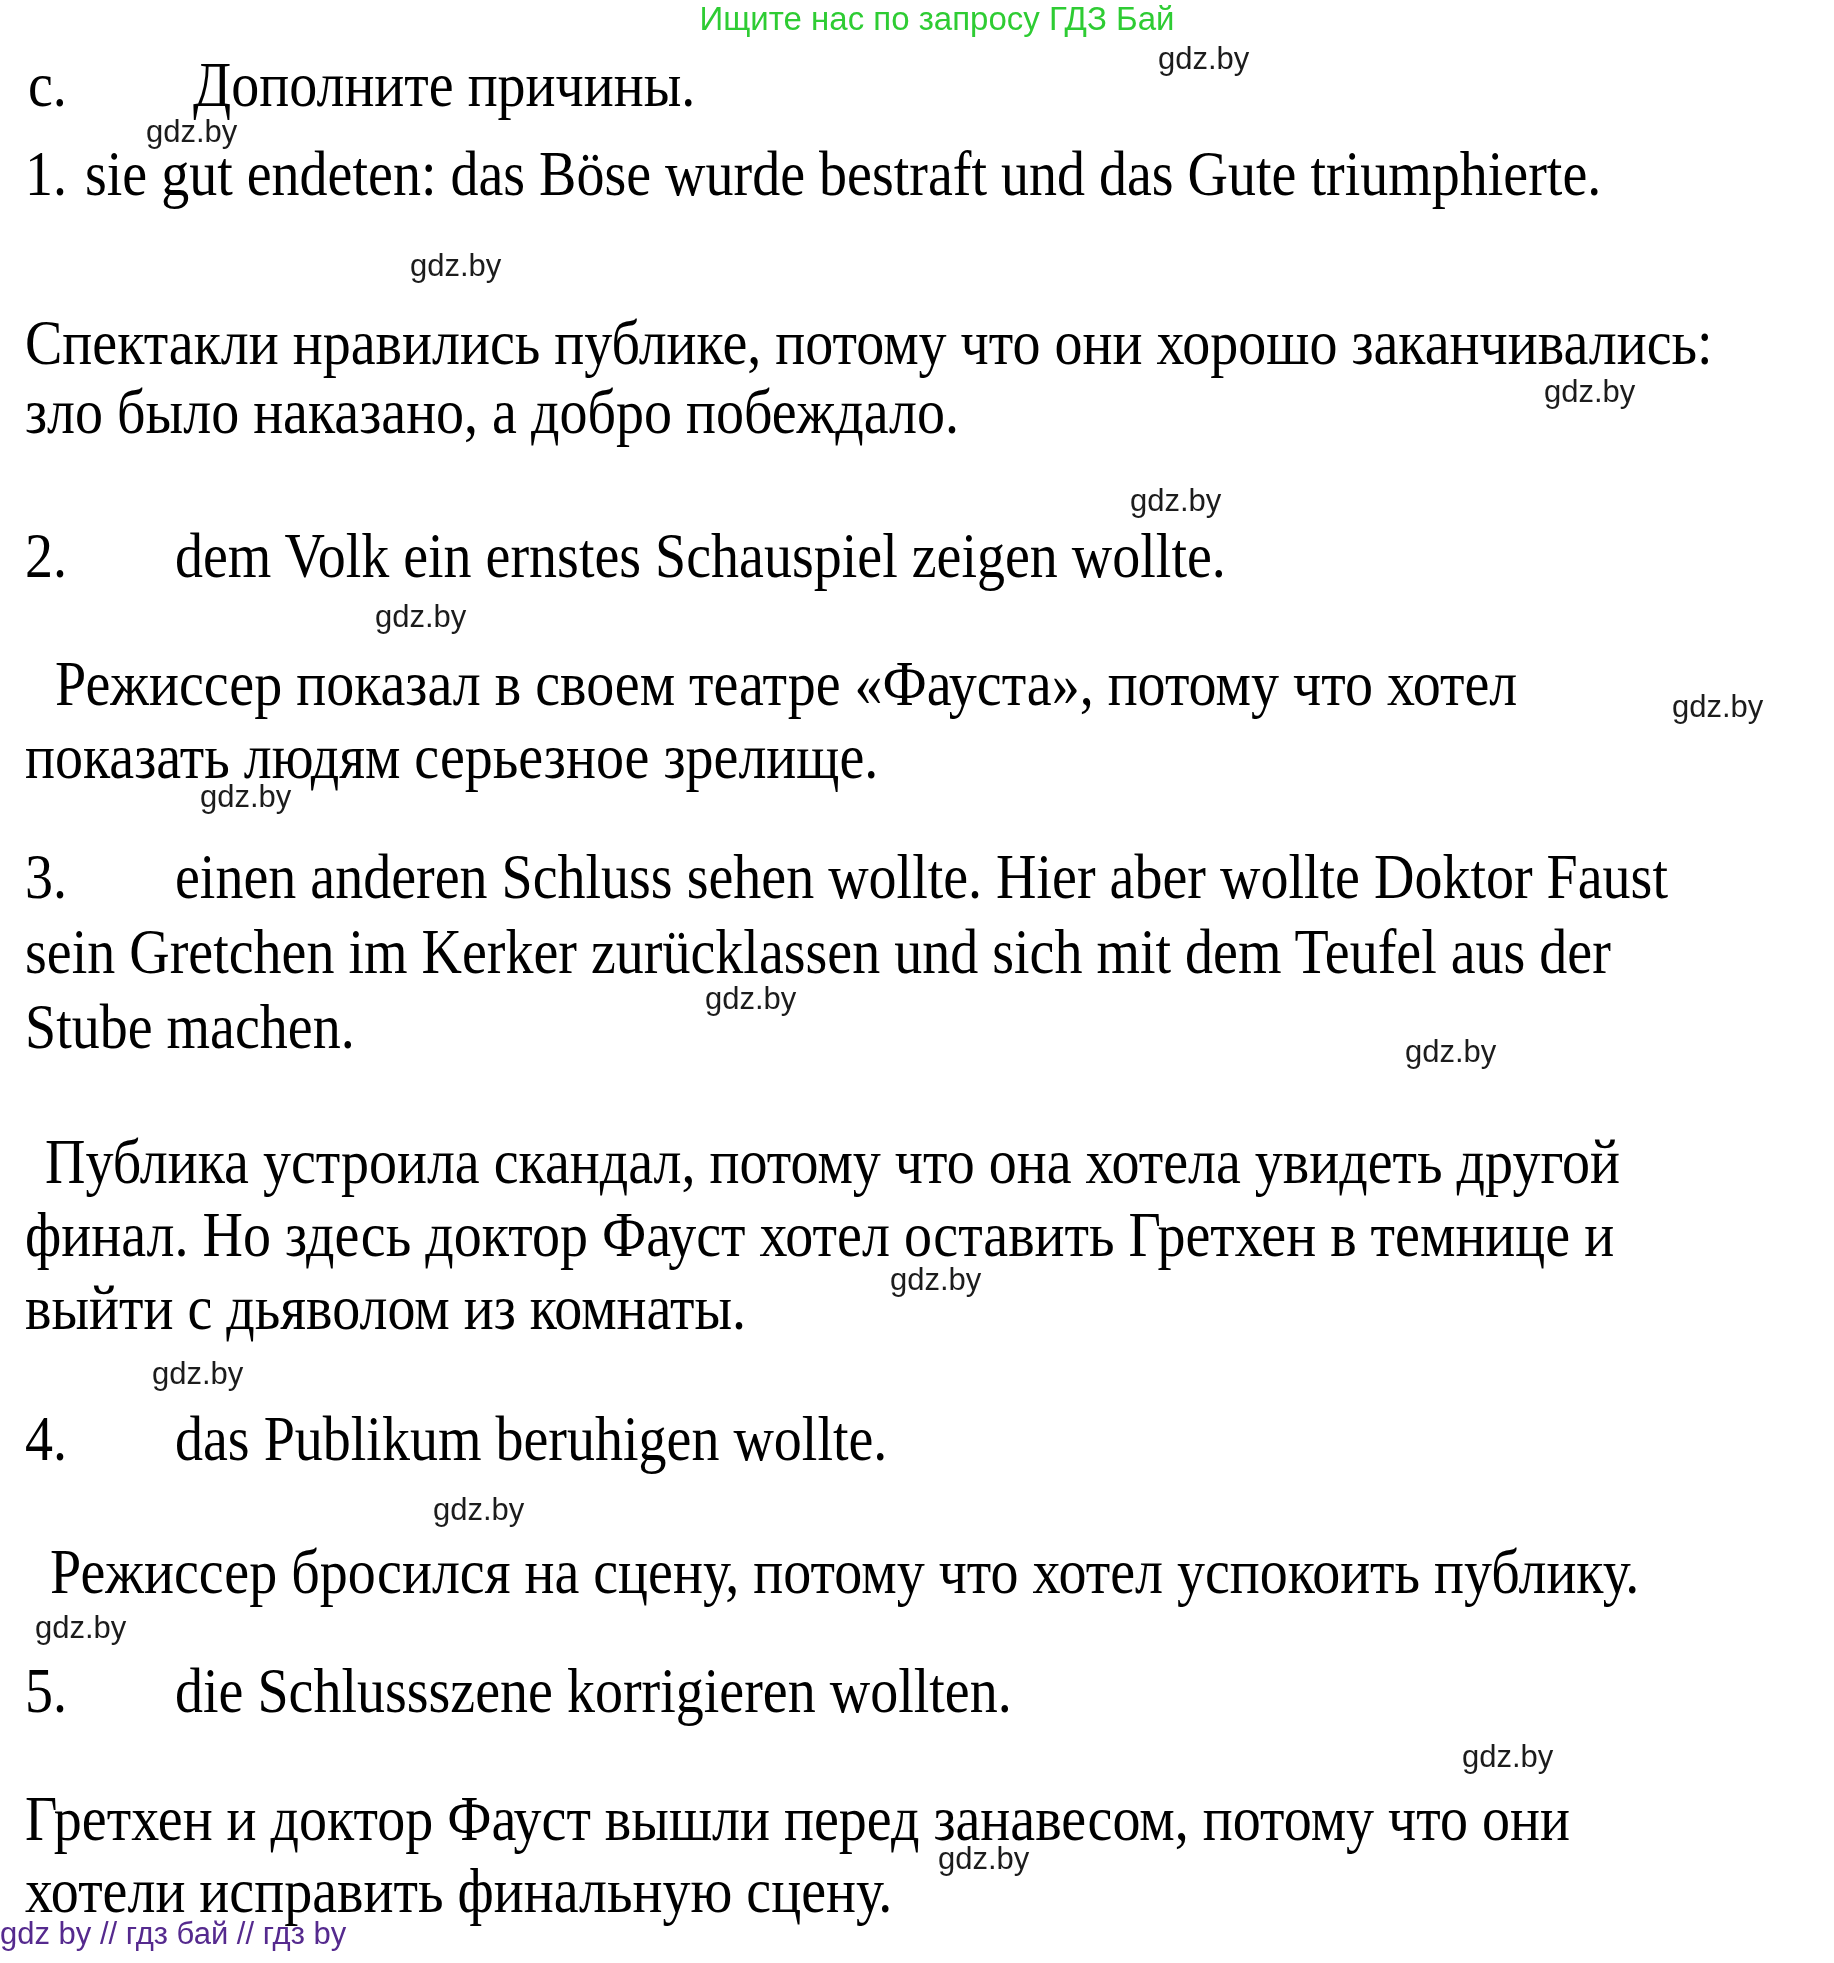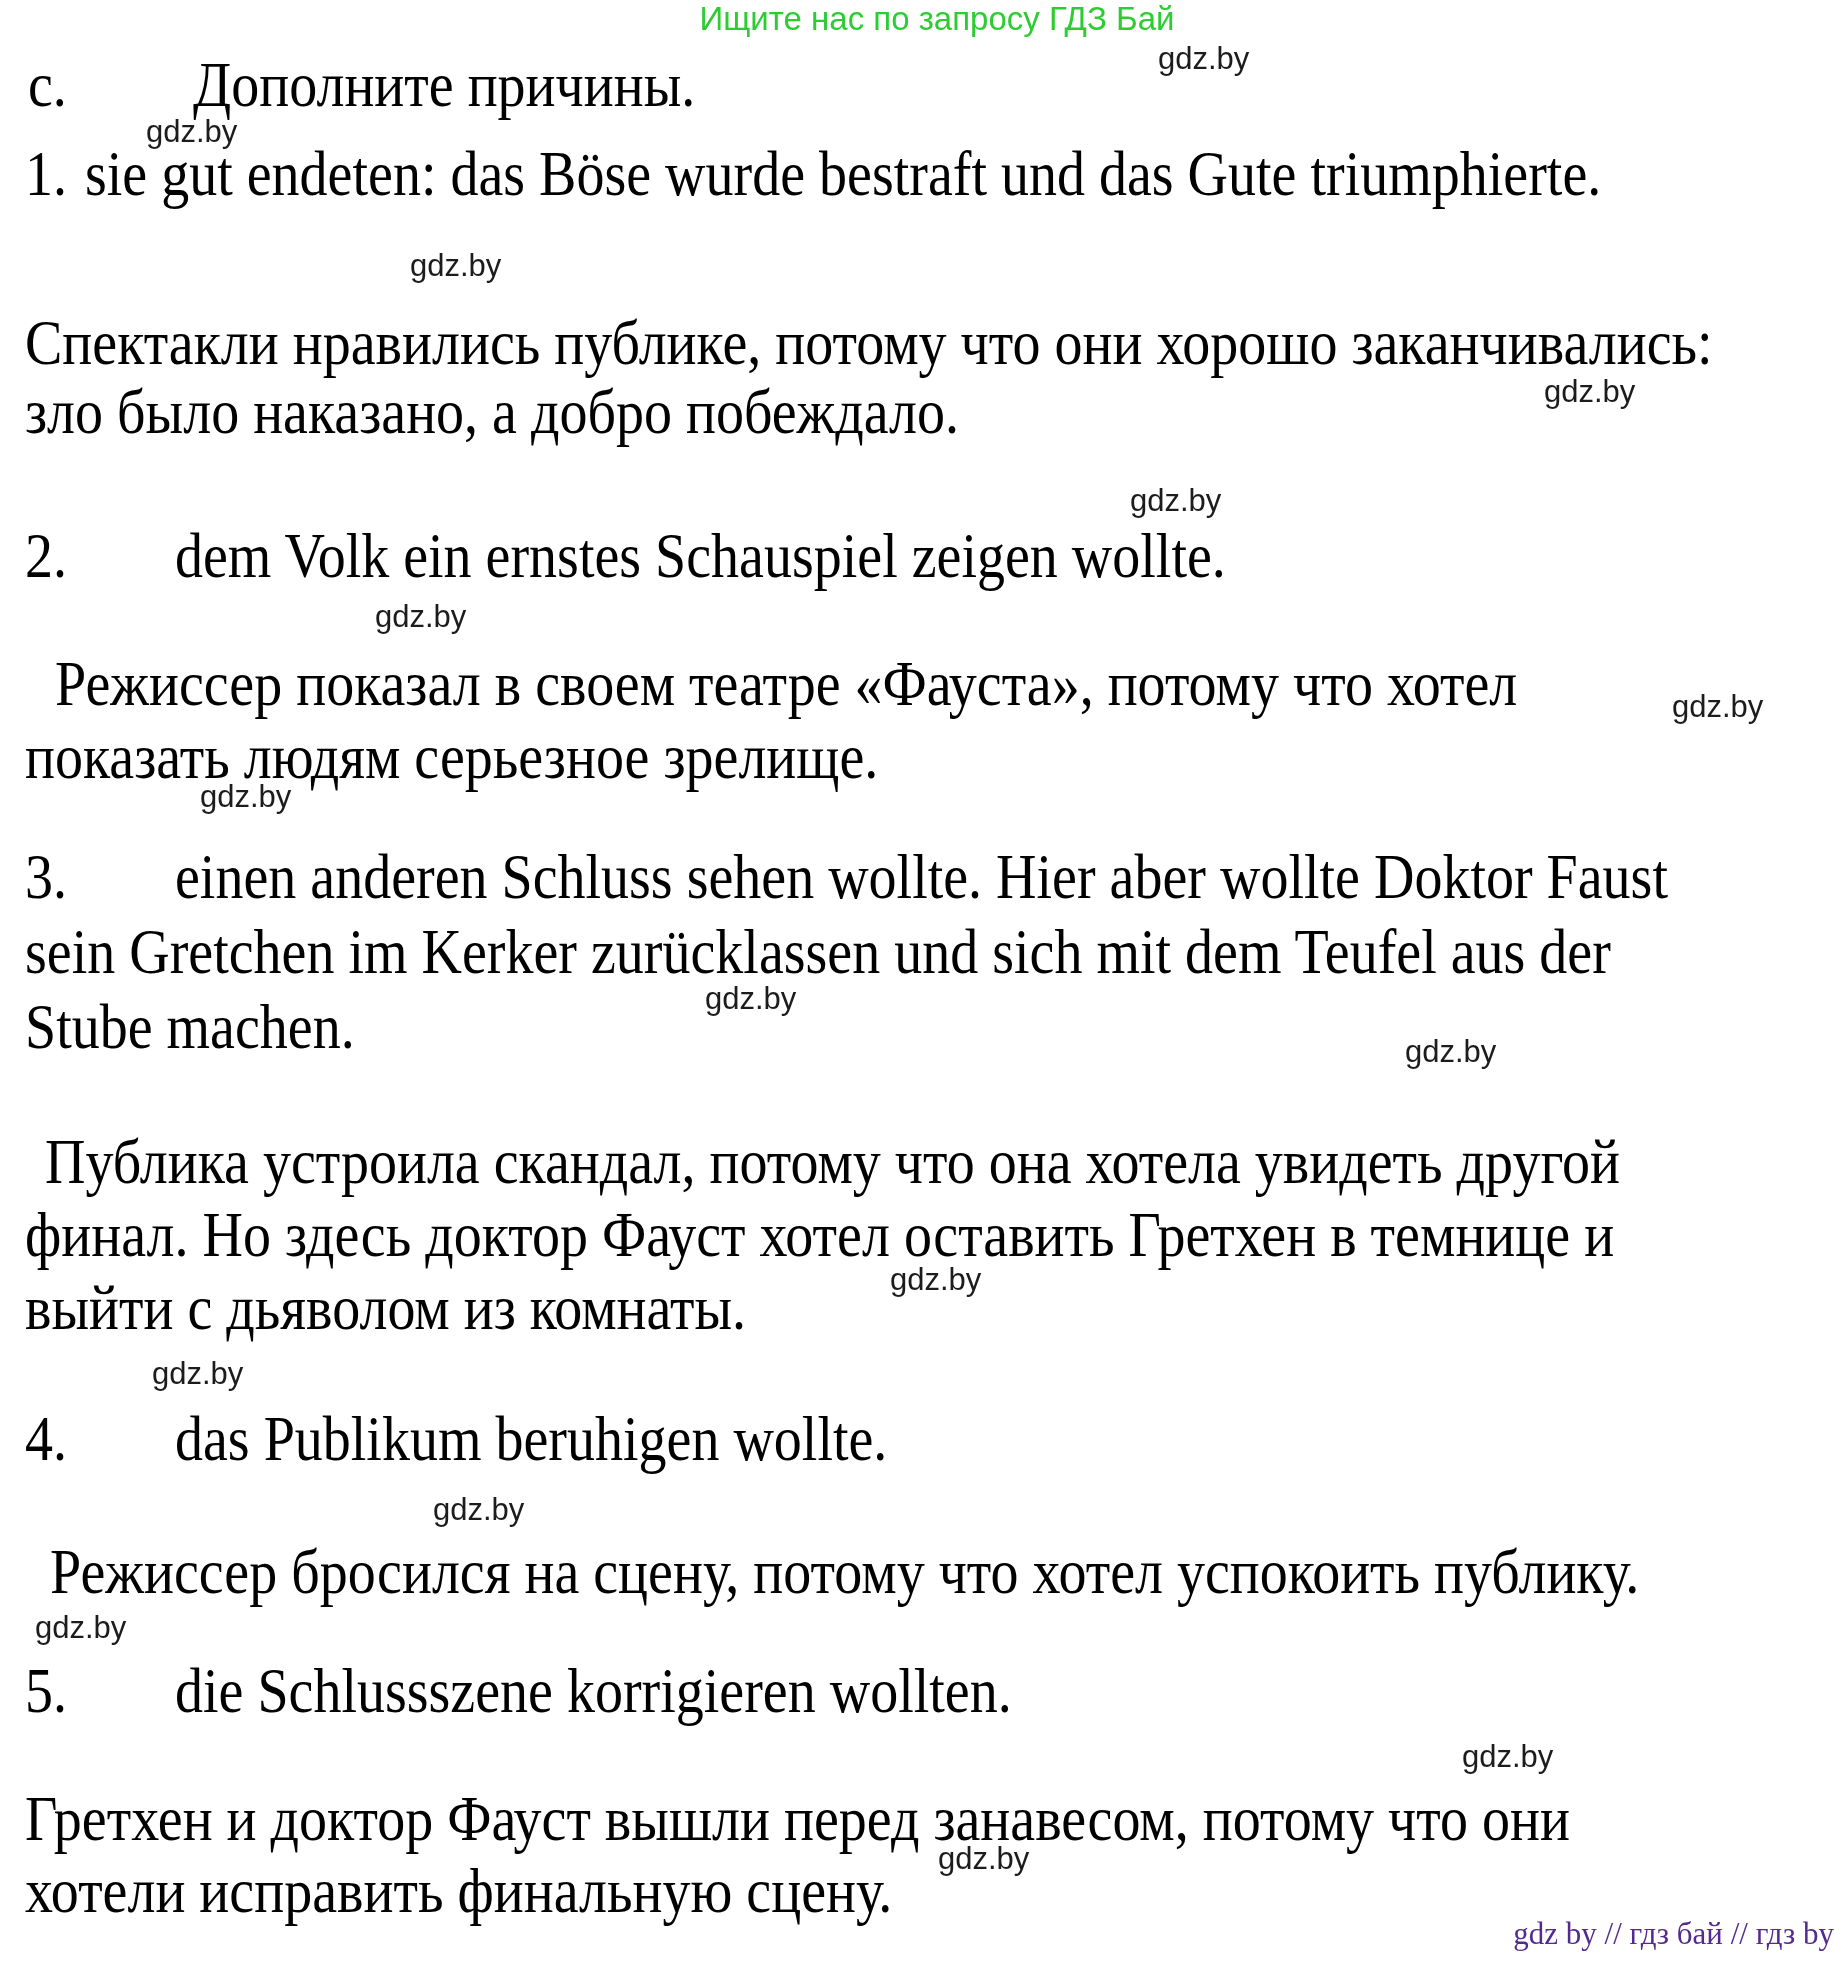--- a/index.html
+++ b/index.html
@@ -44,22 +44,22 @@
     font-size: 31px;
     line-height: 1;
     color: #1c1c1c;
     white-space: nowrap;
   }
   .footer {
     position: absolute;
     top: 1918px;
     left: 0;
     width: 100%;
-    text-align: right;
-    font-family: Liberation Serif, serif;
+    text-align: left;
+    font-family: Liberation Sans, sans-serif;
     font-size: 31px;
     line-height: 1;
     color: #552a8e;
     white-space: nowrap;
   }
 </style>
 </head>
 <body>
 
 <div class="page">

